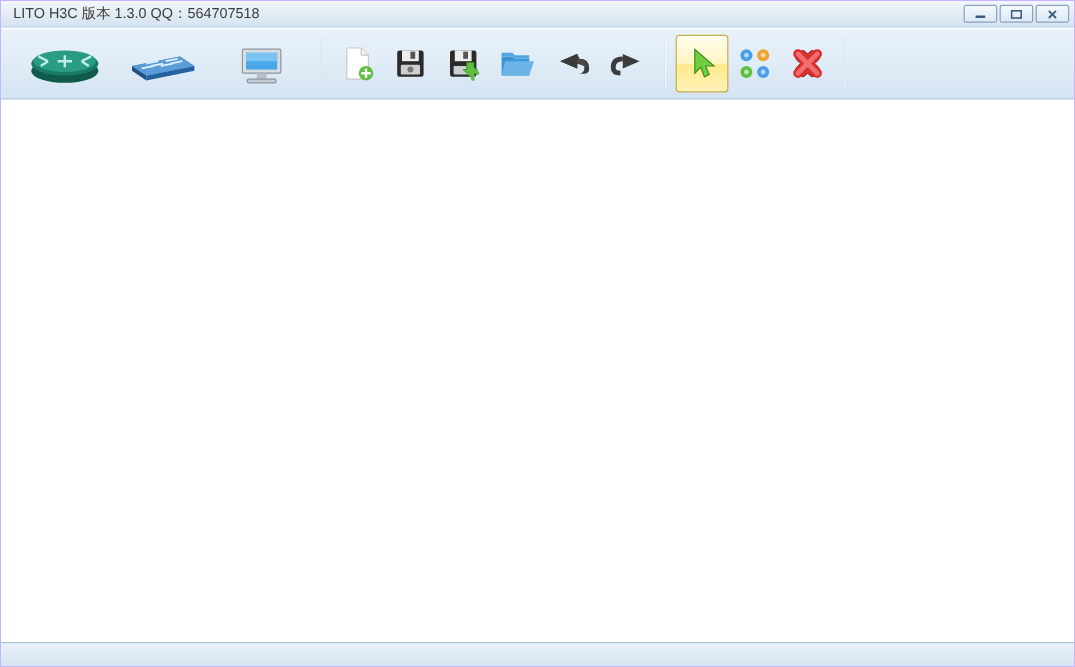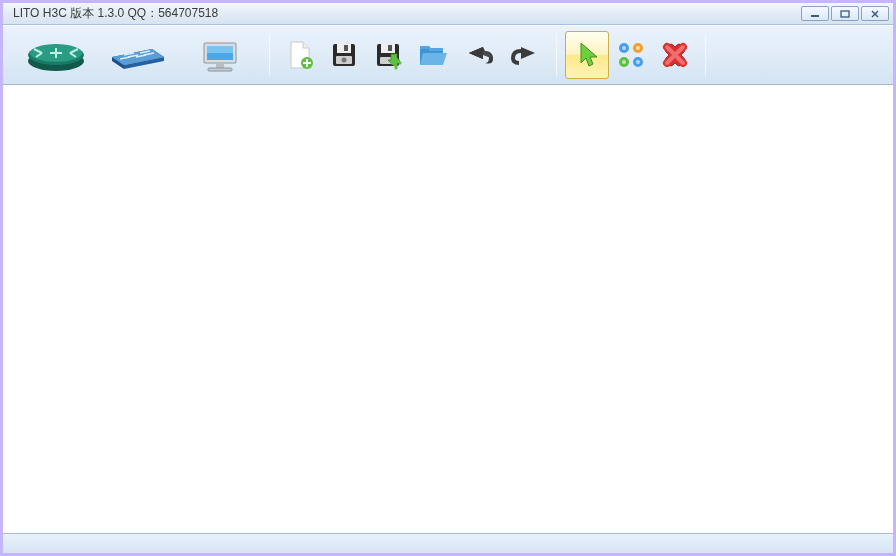--- a/index.html
+++ b/index.html
@@ -5,21 +5,21 @@
   * { box-sizing: border-box; margin: 0; padding: 0; }
   body {
     font-family: "Microsoft YaHei", Arial, sans-serif;
     font-size: 11px;
     background: #fff;
     overflow: hidden;
   }
   .window {
     width: 896px;
     height: 556px;
-    border: 3px solid #c4b5fd;
+    border: 1px solid #c4b5fd;
     background: #fff;
     display: flex;
     flex-direction: column;
     box-shadow: 0 0 6px rgba(0,0,0,0.15);
   }
   .titlebar {
     height: 22px;
     background: linear-gradient(to bottom, #f2f7fc 0%, #e3ecf5 50%, #d6e3f1 100%);
     border-bottom: 1px solid #aac0d6;
     display: flex;

